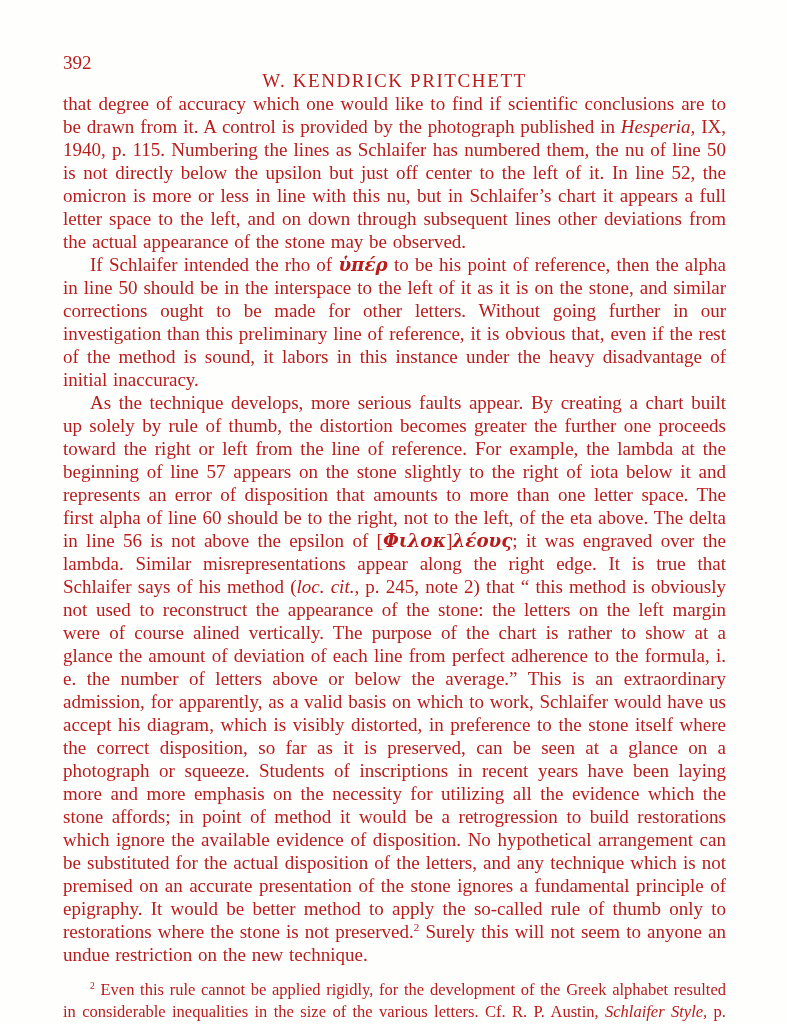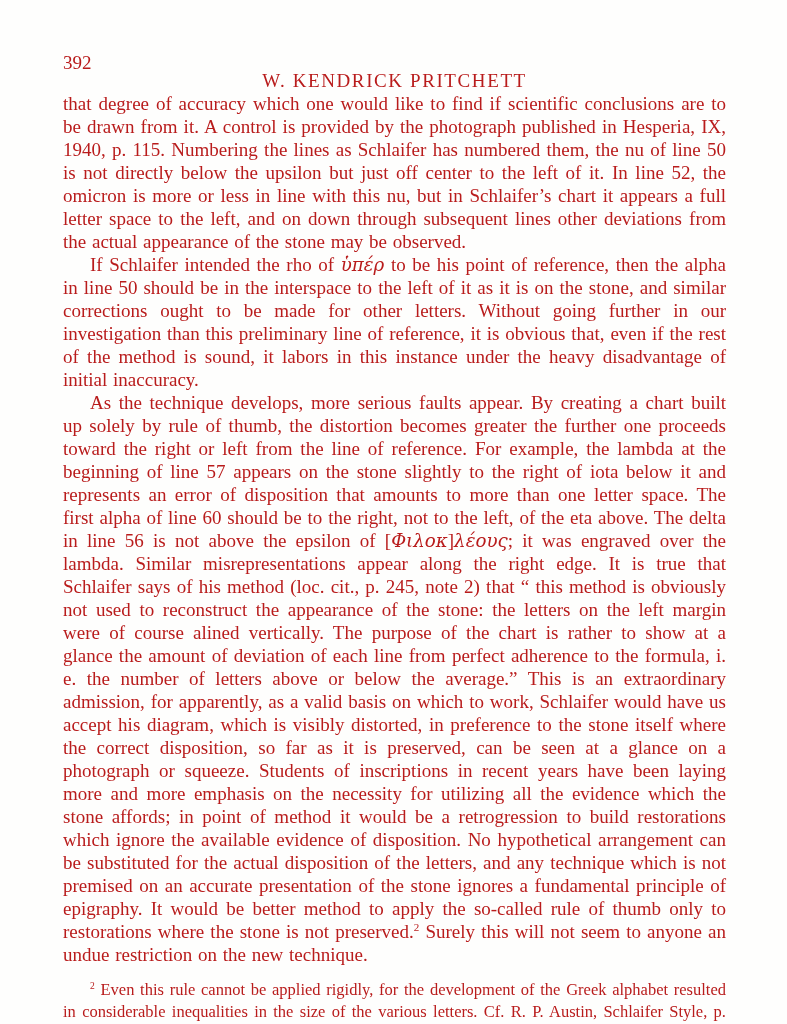--- a/index.html
+++ b/index.html
@@ -42,25 +42,27 @@
     margin: 0;
     font-size: 19px;
     line-height: 23px;
     text-align: justify;
     word-spacing: 1px;
   }
   .article-body p.indent {
     text-indent: 27px;
   }
   .italic {
+    font-style: italic;
   }
   .greek {
     font-style: italic;
     font-family: "DejaVu Serif", serif;
     font-size: 0.96em;
+    font-weight: bold;
   }
   .sup {
     vertical-align: super;
     font-size: 0.58em;
     line-height: 0;
   }
   .footnote {
     margin-top: 13px;
   }
   .footnote p {

